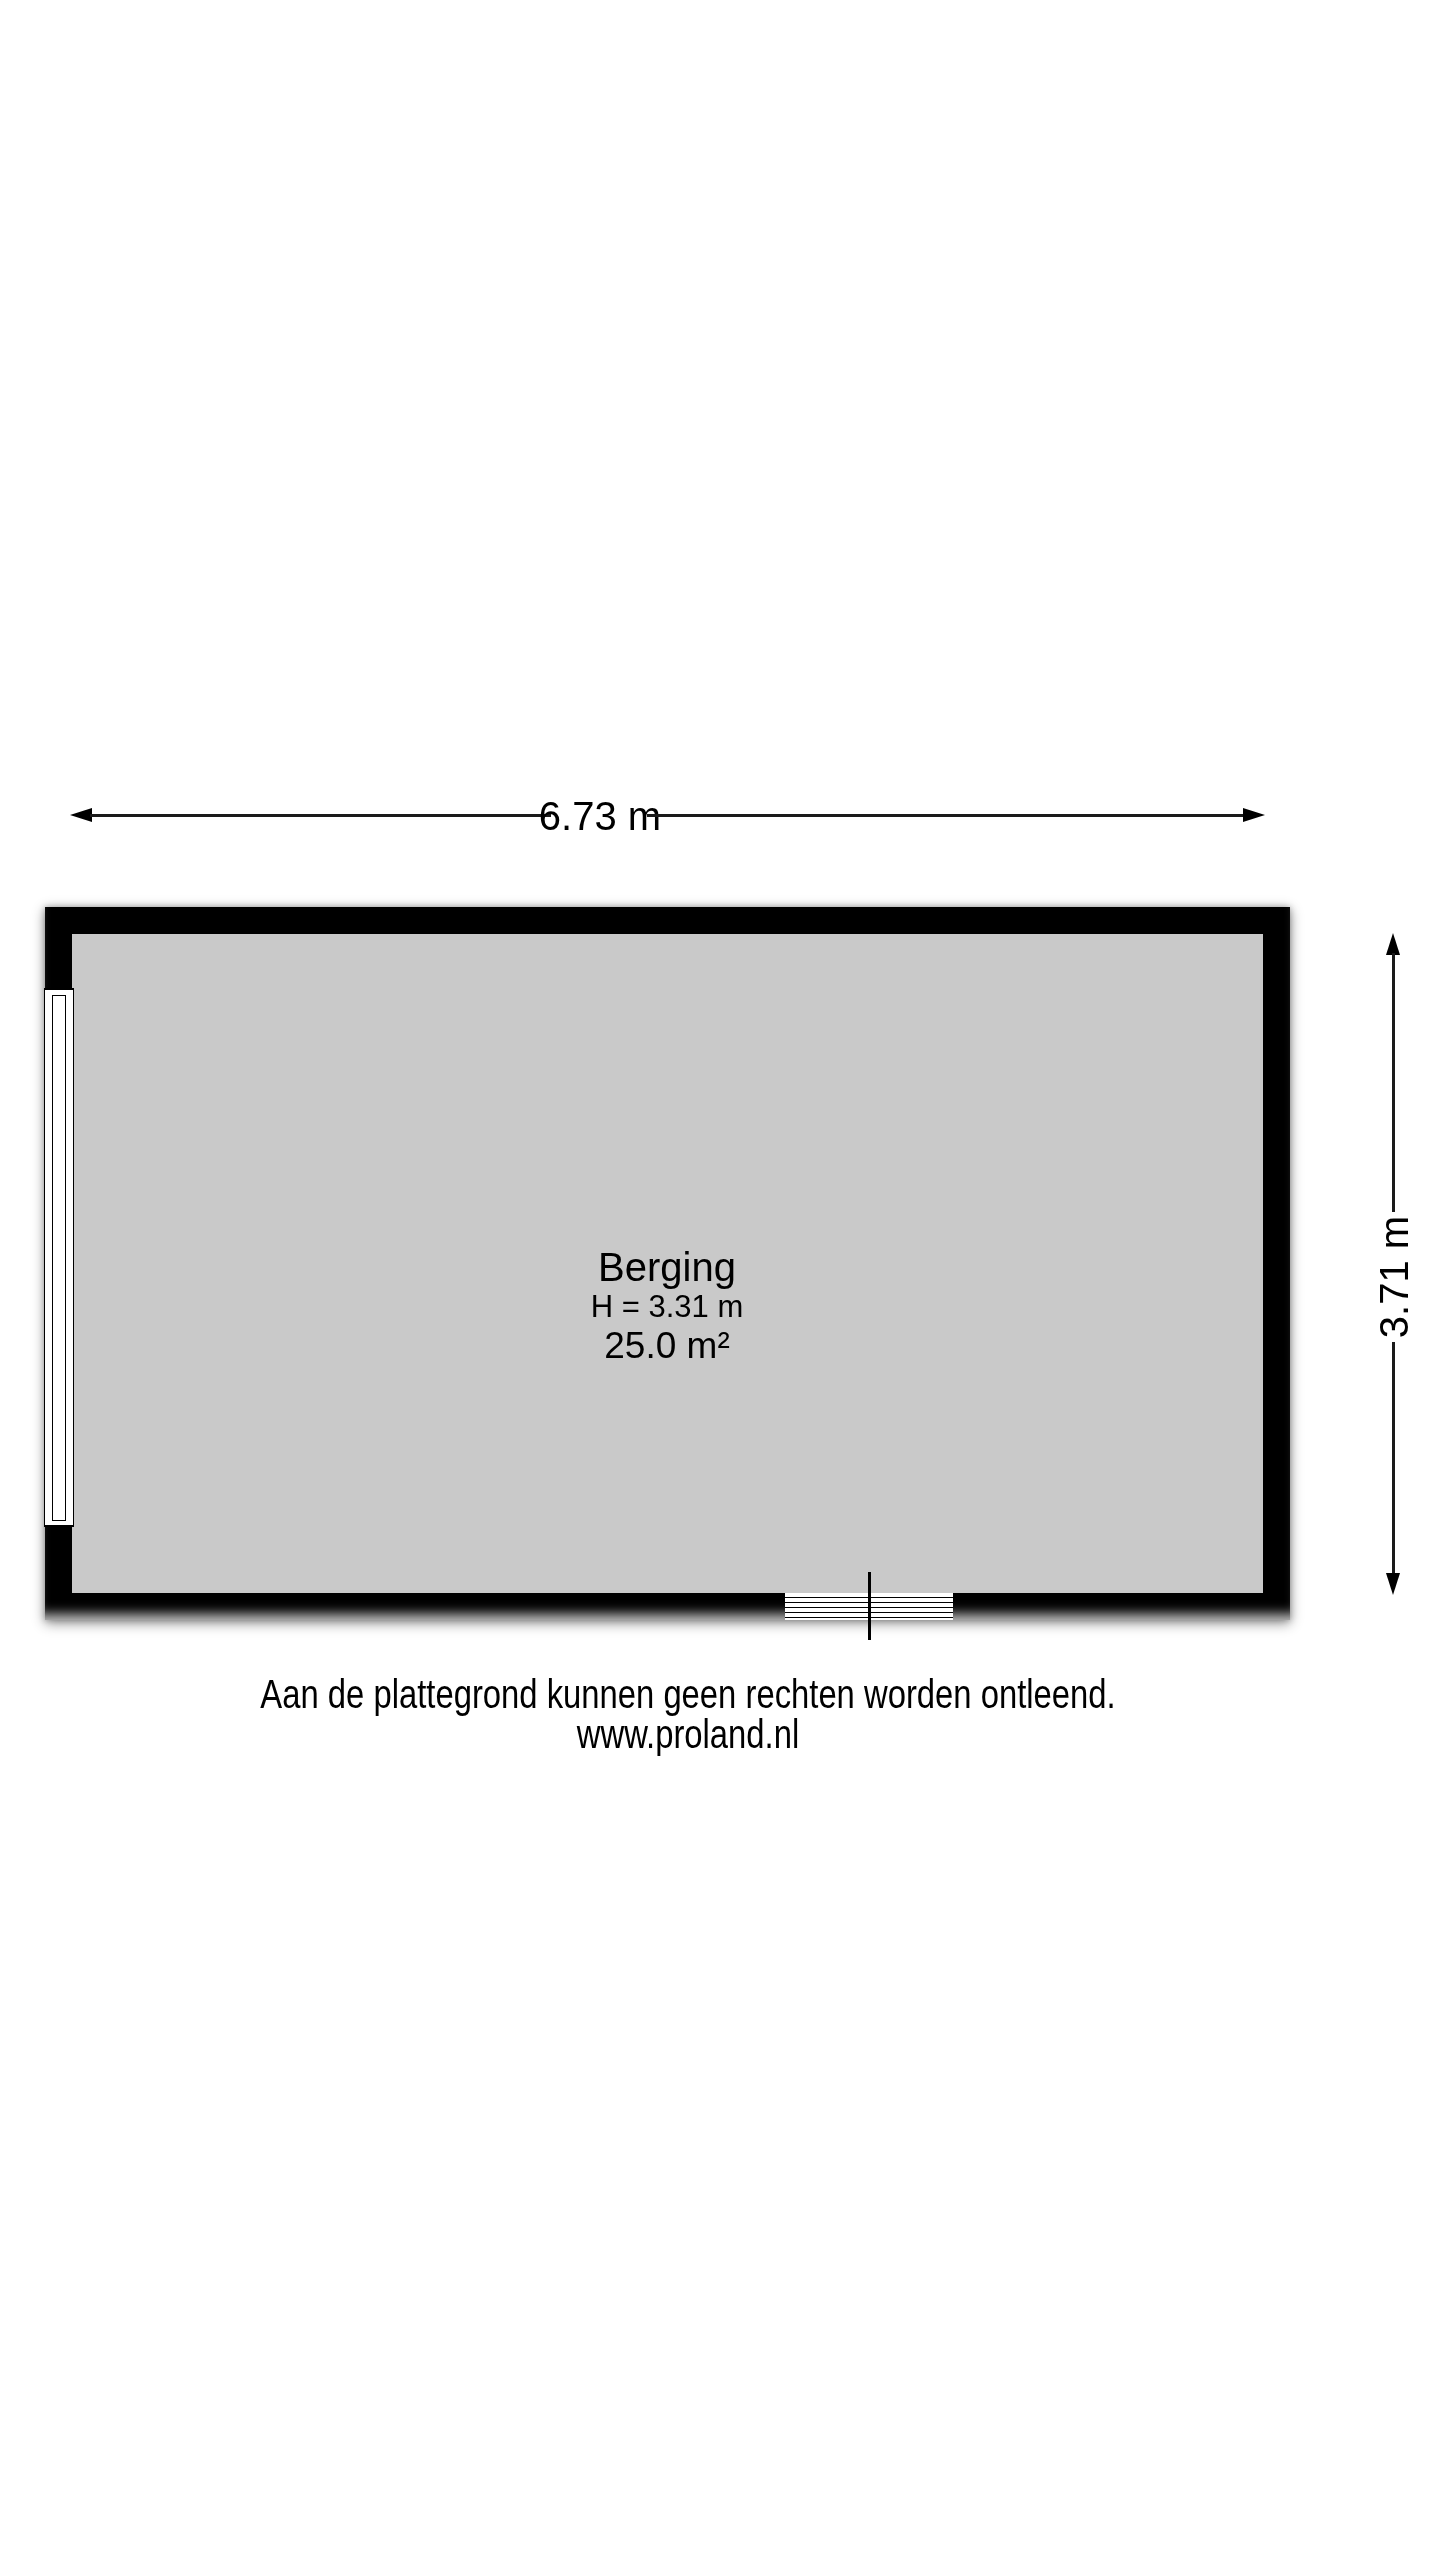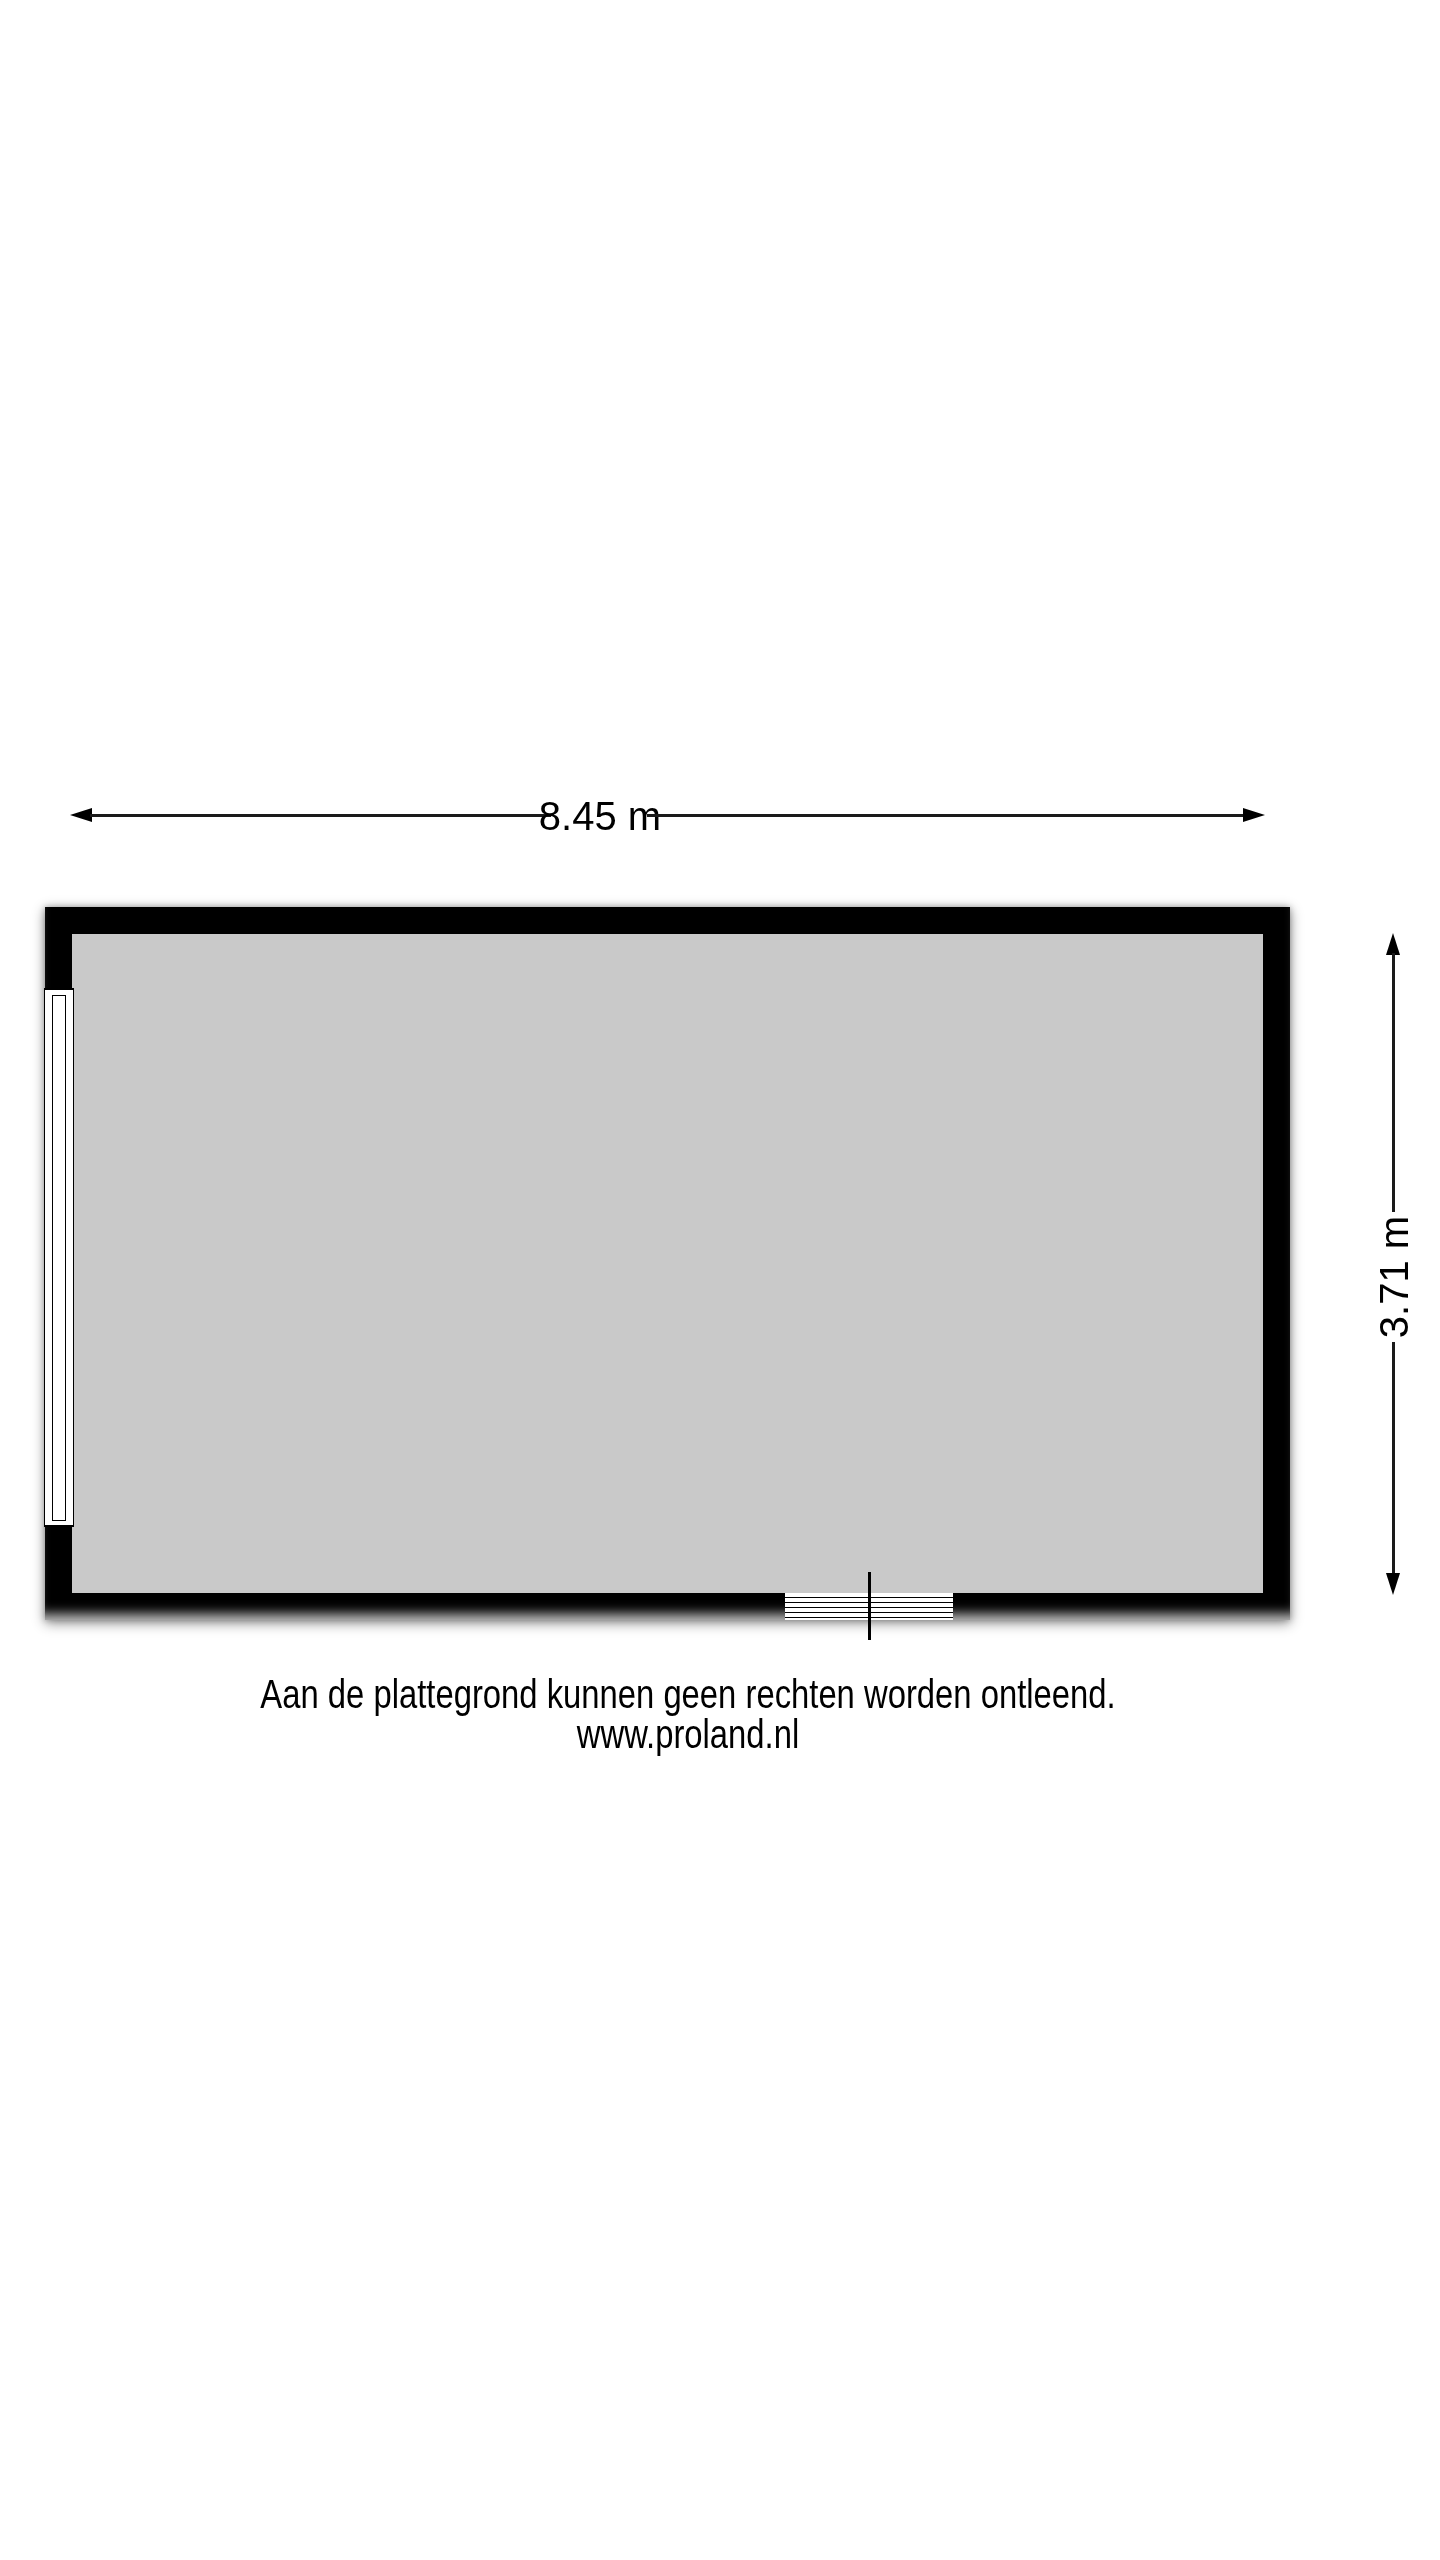--- a/index.html
+++ b/index.html
@@ -129,33 +129,38 @@
     white-space: nowrap;
   }
 </style>
 </head>
 <body>
 
 <div class="canvas">
 
   <div class="arrow arrow-left" style="left:70px;  top:808px;"></div>
   <div class="dim-line" style="left:90px;  top:814px; width:461px; height:3px;"></div>
-  <div class="dim-label horizontal" style="left:600px; top:816px;">8.45 m</div>
+  <div class="dim-label horizontal" style="left:600px; top:816px;">6.73 m</div>
   <div class="dim-line" style="left:647px; top:814px; width:600px; height:3px;"></div>
   <div class="arrow arrow-right" style="left:1243px; top:808px;"></div>
 
   <div class="plan"></div>
   <div class="plan-inner-glow"></div>
 
   <div class="window-outer"></div>
   <div class="window-inner"></div>
 
   <div class="door-opening"></div>
   <div class="door-tick"></div>
 
+  <div class="room-label">
+    <div class="room-name">Berging</div>
+    <div class="room-height">H = 3.31 m</div>
+    <div class="room-area">25.0 m²</div>
+  </div>
 
   <div class="arrow arrow-up" style="left:1386px; top:933px;"></div>
   <div class="dim-line" style="left:1392px; top:953px; width:3px; height:259px;"></div>
   <div class="dim-label vertical" style="left:1394px; top:1277px;">3.71 m</div>
   <div class="dim-line" style="left:1392px; top:1342px; width:3px; height:235px;"></div>
   <div class="arrow arrow-down" style="left:1386px; top:1573px;"></div>
 
   <div class="footer">
     <div>Aan de plattegrond kunnen geen rechten worden ontleend.</div>
     <div>www.proland.nl</div>

